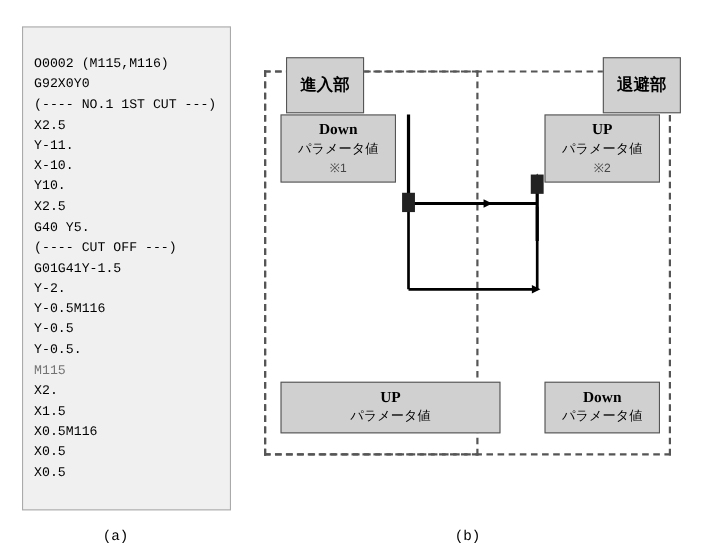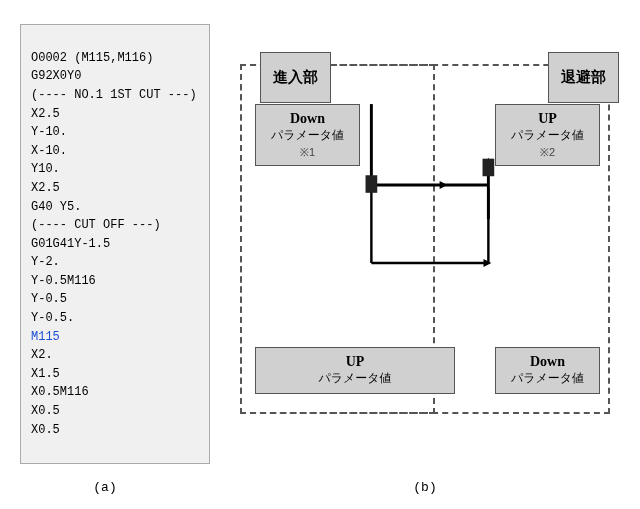--- a/index.html
+++ b/index.html
@@ -31,21 +31,21 @@
       line-height: 1.55;
       min-height: 380px;
     }
     .code-line {
       white-space: pre;
       font-family: 'MS Gothic', 'Courier New', monospace;
       font-size: 12px;
       color: #000;
     }
     .code-line.red {
-      color: #1d4ed8;
+      color: #737373;
     }
     
     .diagram-panel {
       flex: 1;
       position: relative;
       height: 400px;
     }
     
     .outer-dashed {
       position: absolute;
@@ -181,21 +181,21 @@
 <body>
 
 <div class="main-container">
 
   <div class="code-panel">
     <div id="code-lines">
         <div class="code-line">O0002 (M115,M116)</div>
         <div class="code-line">G92X0Y0</div>
         <div class="code-line">(---- NO.1 1ST CUT ---)</div>
         <div class="code-line">X2.5</div>
-        <div class="code-line">Y-10.</div>
+        <div class="code-line">Y-11.</div>
         <div class="code-line">X-10.</div>
         <div class="code-line">Y10.</div>
         <div class="code-line">X2.5</div>
         <div class="code-line">G40 Y5.</div>
         <div class="code-line">(---- CUT OFF ---)</div>
         <div class="code-line">G01G41Y-1.5</div>
         <div class="code-line">Y-2.</div>
         <div class="code-line">Y-0.5M116</div>
         <div class="code-line">Y-0.5</div>
         <div class="code-line">Y-0.5.</div>

